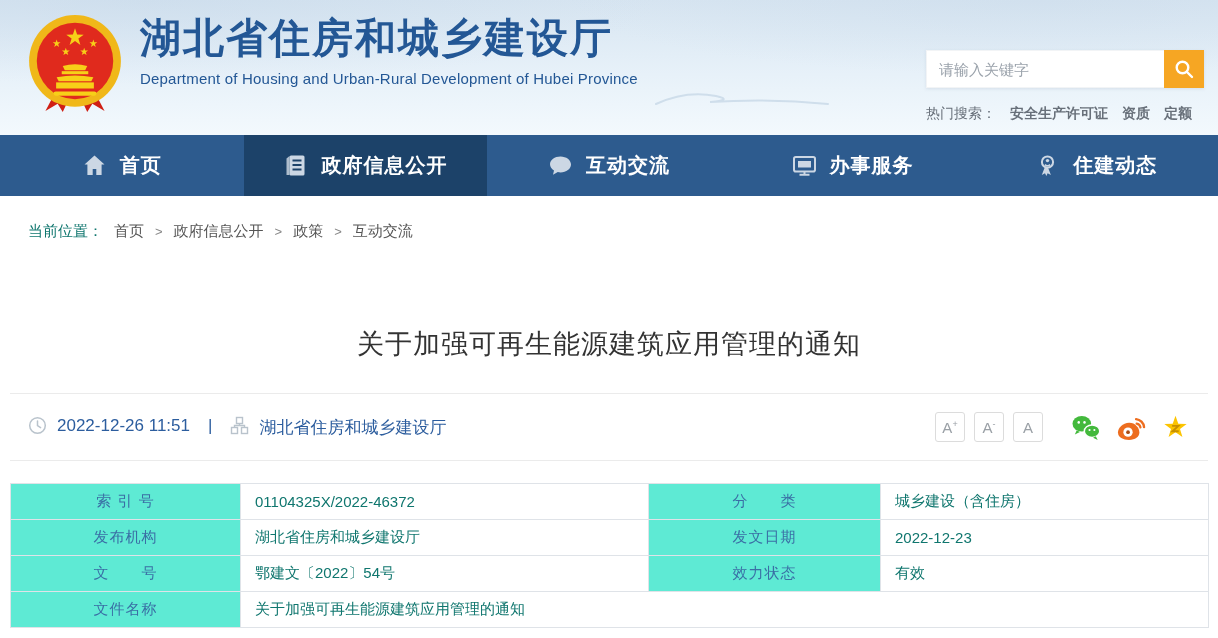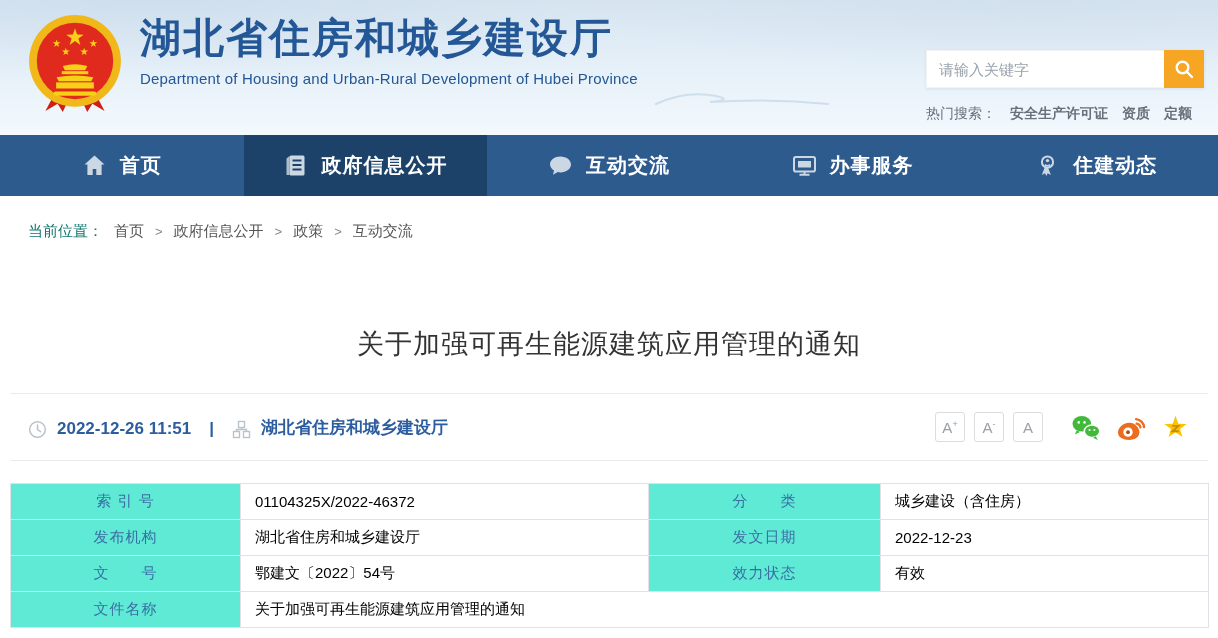--- a/index.html
+++ b/index.html
@@ -52,34 +52,34 @@
   .breadcrumb .crumb { color: #555; cursor: pointer; }
   .breadcrumb .sep { color: #888; font-size: 13px; }
   .breadcrumb .loc-label { color: #0f766e; }
 
   
   .article-title { margin-top: 86px; height: 36px; line-height: 36px; text-align: center;
     font-size: 27px; color: #333; font-weight: 500; letter-spacing: 1px; }
 
   .meta { margin: 31px 10px 0; height: 68px; border-top: 1px solid #ebebeb; border-bottom: 1px solid #ebebeb;
     display: flex; align-items: center; justify-content: space-between; padding: 0 18px; }
-  .meta-left { display: flex; align-items: flex-end; gap: 10px; font-size: 17px; color: #2c5d9e; font-weight: bold; }
+  .meta-left { display: flex; align-items: flex-start; gap: 10px; font-size: 17px; color: #2c5d9e; }
   .meta-left .pipe { margin: 0 8px; color: #2c5d9e; }
   .meta-right { display: flex; align-items: center; }
   .font-btn { width: 30px; height: 30px; border: 1px solid #dcdcdc; border-radius: 3px; background: #fff;
     color: #9aa0a6; font-size: 15px; margin-left: 9px; cursor: pointer; line-height: 1; font-family: "Liberation Sans", sans-serif; }
   .font-btn sup { font-size: 9px; }
   .share-icon { margin-left: 15px; cursor: pointer; display: inline-flex; }
   .share-icon:first-of-type { margin-left: 28px; }
 
   
   .doc-table { width: 1198px; margin: 22px 10px 0; border-collapse: collapse; table-layout: fixed; }
   .doc-table td { border: 1px solid #dfe3e8; height: 36px; font-size: 15px; overflow: hidden; }
   .doc-table td.lbl { background: #5eead4; color: #3a6fa5; text-align: center; letter-spacing: 1px; }
-  .doc-table td.val { padding: 0 14px; color: #000000; background: #fff; }
+  .doc-table td.val { padding: 0 14px; color: #0f766e; background: #fff; }
 </style>
 </head>
 <body>
 
 <div class="header">
   <svg class="cloud-deco" width="190" height="26" viewBox="0 0 190 26">
     <path d="M8 16 q30 -14 60 -8 q18 4 -6 6 q60 -4 118 2" fill="none" stroke="#ccdcea" stroke-width="2" stroke-linecap="round"></path>
   </svg>
 
   <svg class="logo" viewBox="0 0 100 100">

